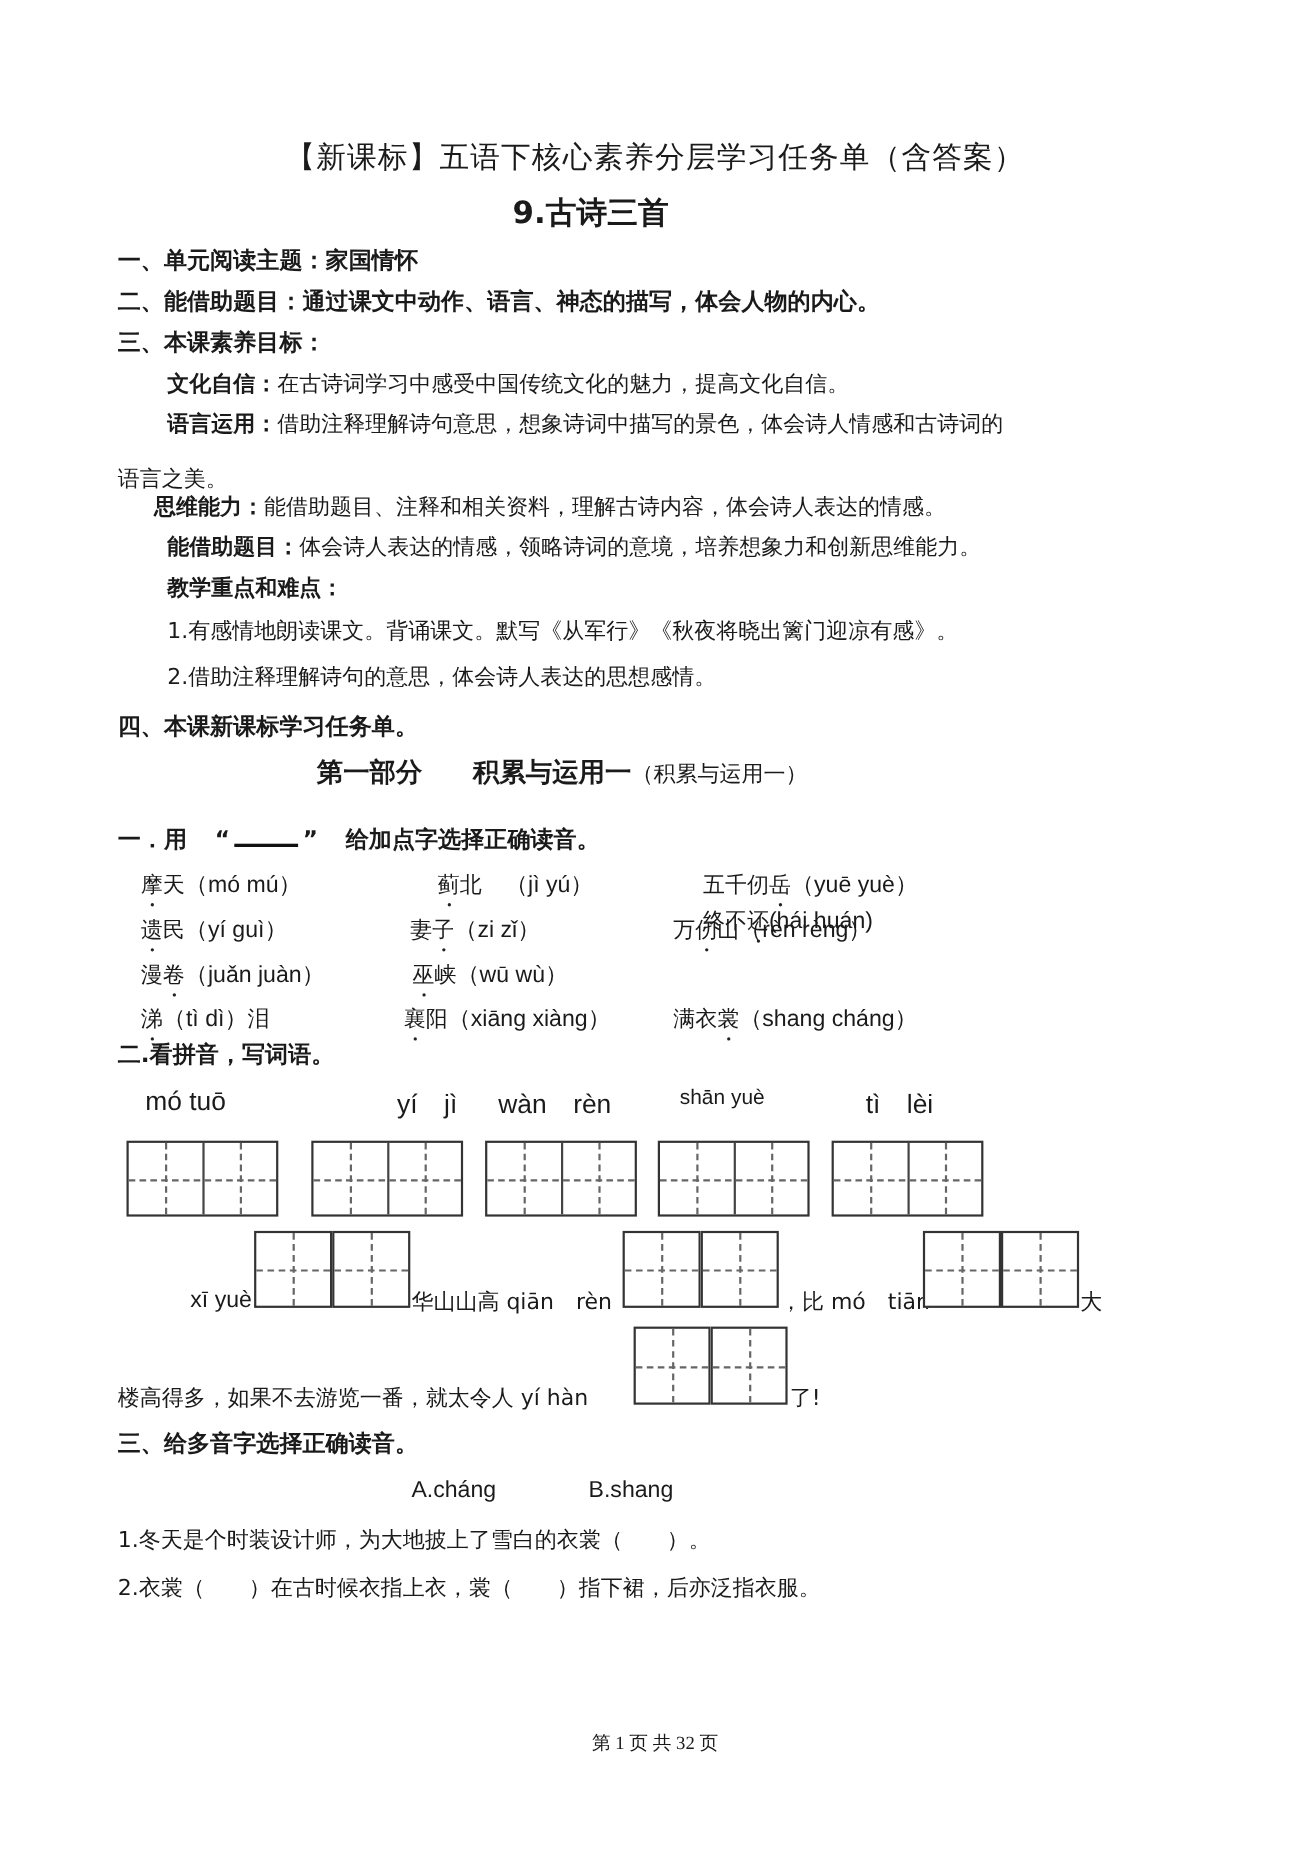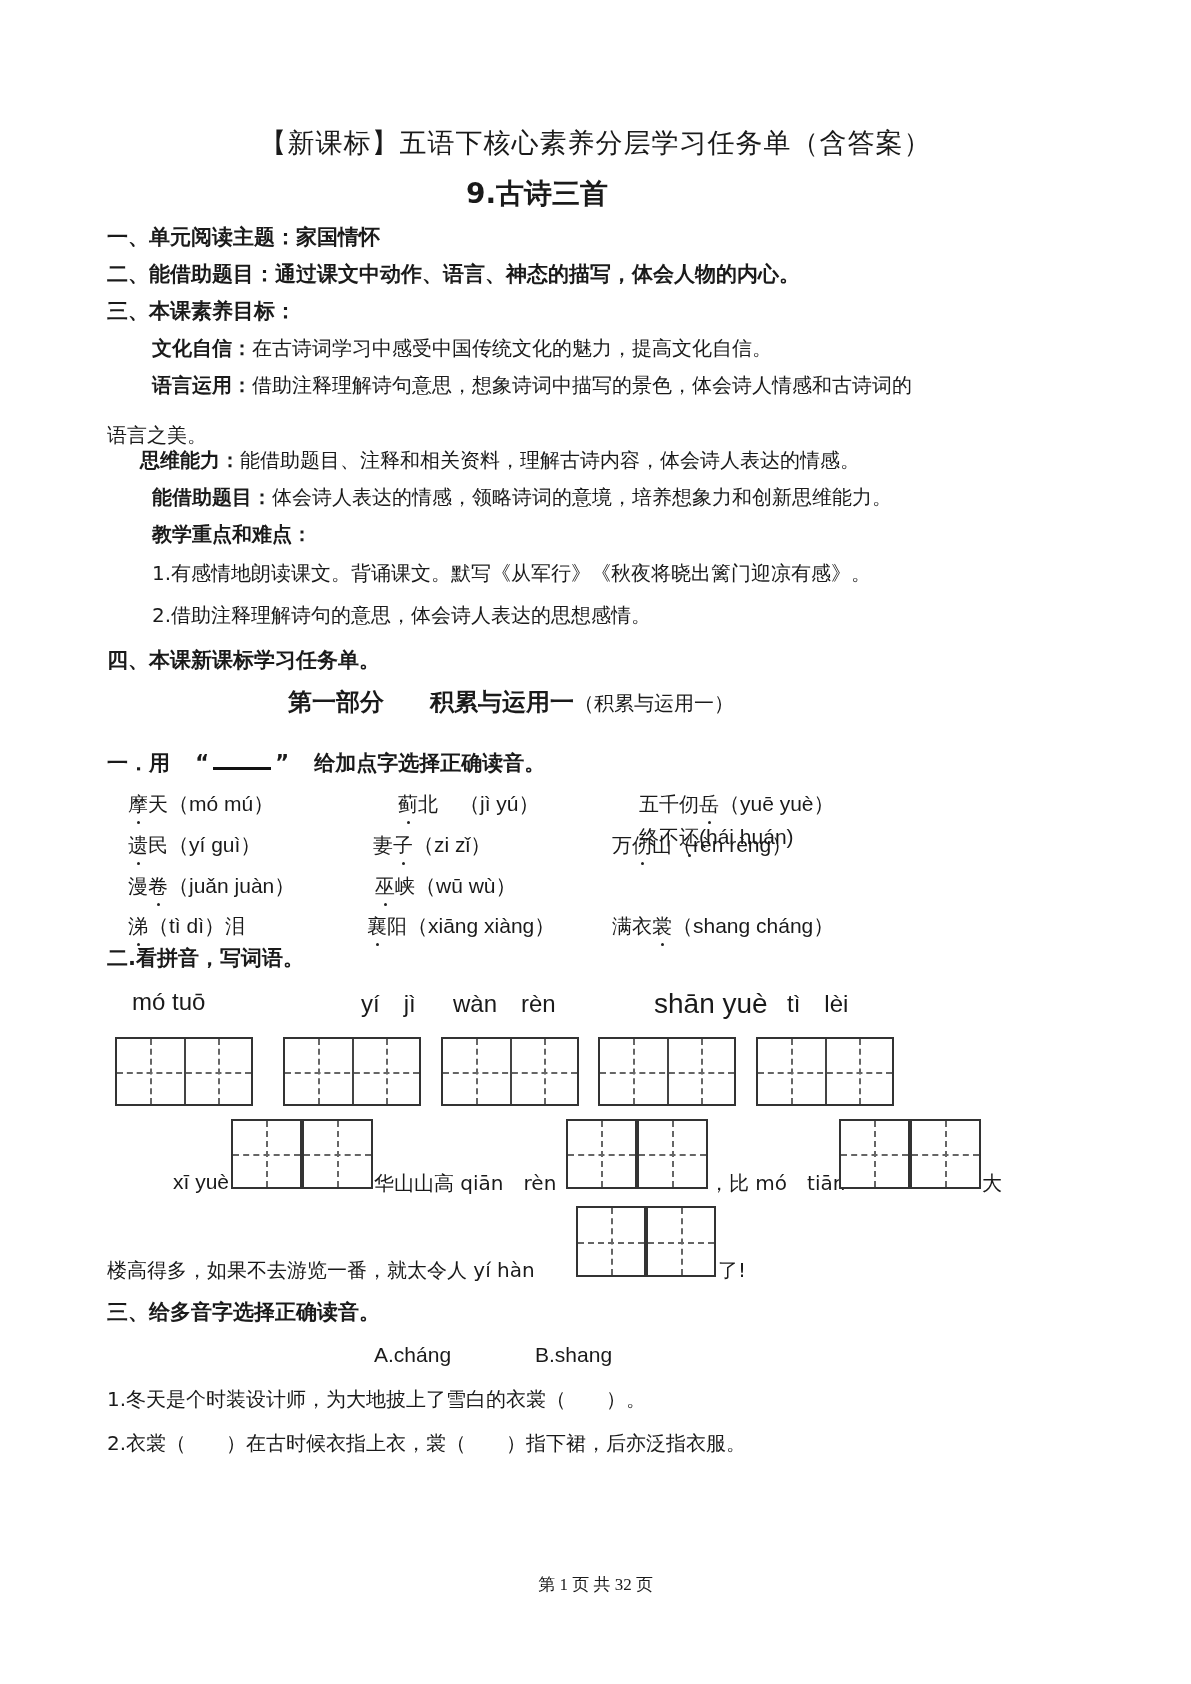--- a/index.html
+++ b/index.html
@@ -84,21 +84,21 @@
 
   <div class="abs p" style="left:128px; top:912px;"><span></span><span class="dot">涕</span><span></span><span class="pin">（tì dì）</span><span>泪</span></div>
   <div class="abs p" style="left:367px; top:912px;"><span></span><span class="dot">襄</span><span>阳</span><span class="pin">（xiāng xiàng）</span></div>
   <div class="abs p" style="left:612px; top:912px;"><span>满衣</span><span class="dot">裳</span><span></span><span class="pin">（shang cháng）</span></div>
 
   <div class="abs h" style="left:107px; top:944px;">二.看拼音，写词语。</div>
 
   <div class="abs pin" style="left:132px; top:988px; font-size:24px;">mó tuō</div>
   <div class="abs pin" style="left:315px; top:988px; font-size:24px;margin-left:46px;">yí　jì</div>
   <div class="abs pin" style="left:453px; top:988px; font-size:24px;">wàn　rèn</div>
-  <div class="abs pin" style="left:618px; top:988px; font-size:28px;margin-left:36px;">shān yuè</div>
+  <div class="abs pin" style="left:618px; top:988px; font-size:19px;">shān yuè</div>
   <div class="abs pin" style="left:787px; top:988px; font-size:24px;">tì　lèi</div>
 
   <div class="box" style="left:115px; top:1037px; width:138px; height:69px;">
     <div class="vdash" style="left:33px;"></div>
       <div class="vsolid" style="left:67px;"></div>
       <div class="vdash" style="left:101px;"></div>
       <div class="hdash"></div>
   </div>
   <div class="box" style="left:283px; top:1037px; width:138px; height:69px;">
     <div class="vdash" style="left:33px;"></div>

